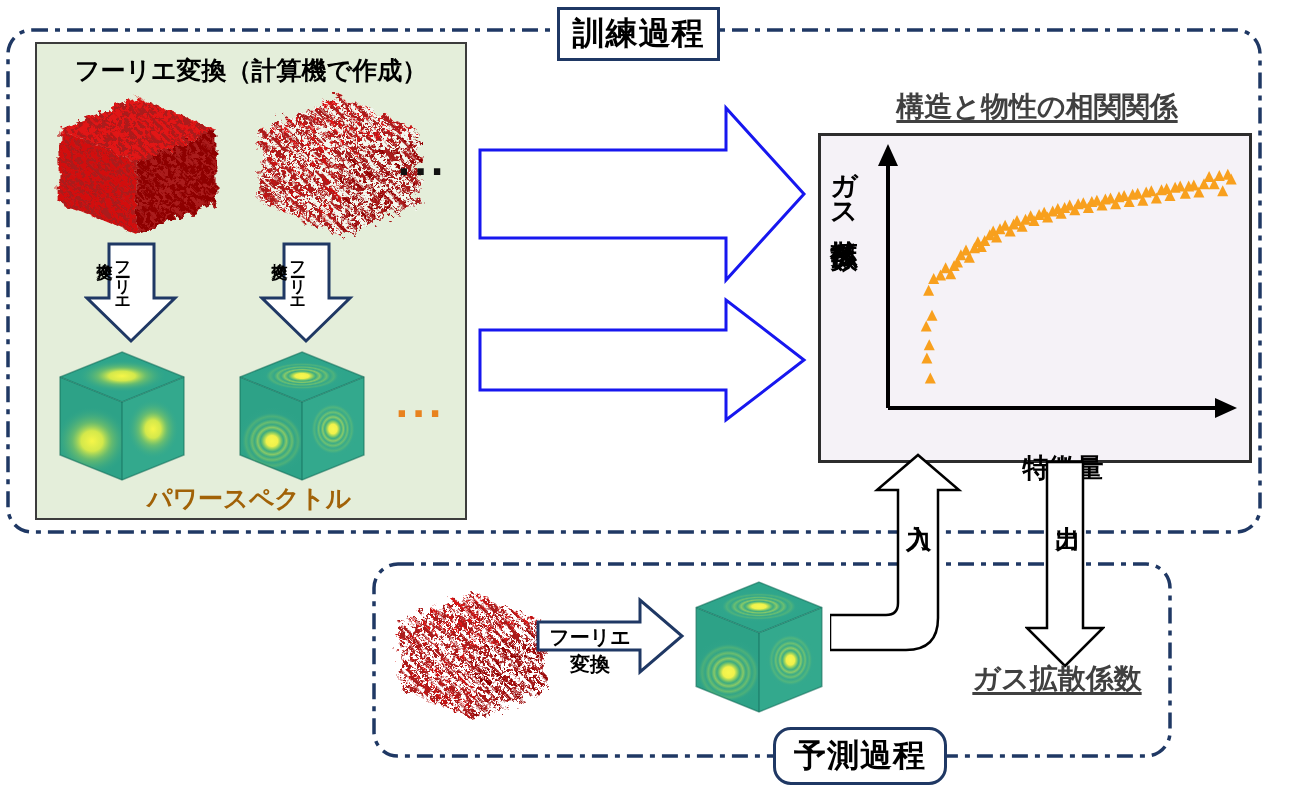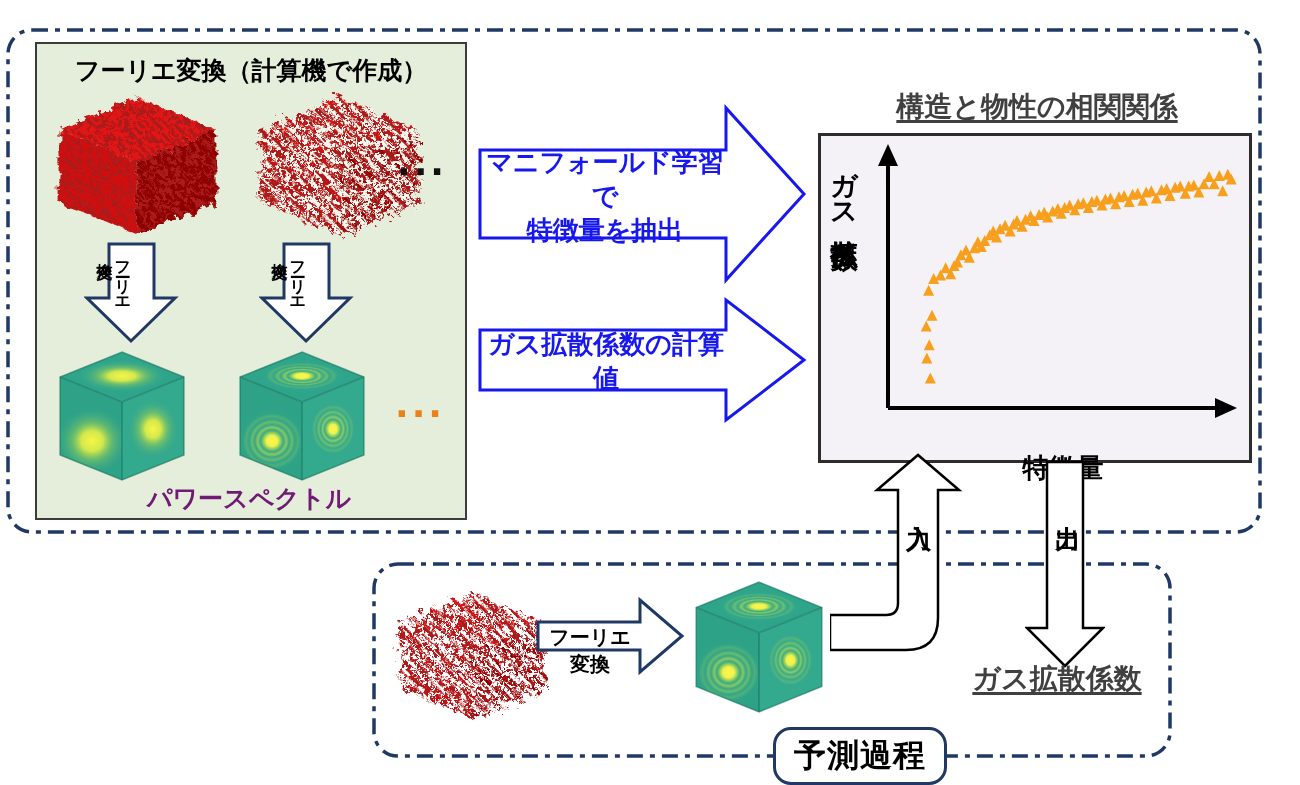--- a/index.html
+++ b/index.html
@@ -11,21 +11,21 @@
             font-size:32px;font-weight:bold;letter-spacing:1px;}
   .panel{background:#e4eeda;border:2px solid #3c3c3c;}
   .panel-header{font-size:25px;font-weight:600;text-align:center;letter-spacing:0px;}
   .dots{font-size:36px;font-weight:900;letter-spacing:3px;line-height:10px;}
   .vtext{writing-mode:vertical-rl;text-orientation:upright;white-space:pre-line;line-height:1.15;}
   .arrowtext-blue{color:#1717ef;font-weight:bold;font-size:26px;text-align:center;line-height:1.3;white-space:pre-line;}
   .ftext{font-size:16px;font-weight:bold;color:#000;}
   .plotbox{background:#f5f2f7;border:3px solid #2d2d2d;}
   .red-ul{color:#404040;font-weight:bold;text-decoration:underline;text-decoration-thickness:2.5px;text-underline-offset:4px;}
   .axis-label{font-weight:bold;color:#000;}
-  .spectra-label{color:#701a75;font-weight:bold;font-size:25px;text-align:center;}
+  .spectra-label{color:#a16207;font-weight:bold;font-size:25px;text-align:center;}
   .io-label{font-size:25px;font-weight:bold;line-height:1.25;}
   .fr-label{font-size:20px;font-weight:700;}
 </style>
 </head>
 <body>
 
 <div class="stage">
 
   <svg class="abs" style="left:6px;top:28px;" width="1256" height="506">
     <rect x="2" y="2" width="1252" height="502" rx="24" fill="none" stroke="#1f3864" stroke-width="3.5" stroke-dasharray="16 7 5 7"></rect>
@@ -171,26 +171,23 @@
     <line x1="70" y1="56" x2="70" y2="134" stroke="rgba(15,95,80,0.45)" stroke-width="1.5"></line>
     <polygon points="70,6 132,31 132,109 70,134 8,109 8,31" fill="none" stroke="rgba(20,110,90,0.55)" stroke-width="1.5"></polygon>
   </svg>
     </div>
   <div class="abs dots" style="left:395px;top:400px;color:#e8821e;">...</div>
   <div class="abs spectra-label" style="left:35px;top:482px;width:428px;">パワースペクトル</div>
 
   <svg class="abs" style="left:478px;top:104px;" width="330" height="180">
     <polygon points="2,46 248,46 248,4 326,90 248,176 248,134 2,134" fill="#fff" stroke="#1717ef" stroke-width="3"></polygon>
   </svg>
-  <div class="abs arrowtext-blue" style="left:480px;top:146px;width:250px;">マニフォールド学習で
-特徴量を抽出</div>
   <svg class="abs" style="left:478px;top:296px;" width="330" height="128">
     <polygon points="2,34 248,34 248,4 326,64 248,124 248,94 2,94" fill="#fff" stroke="#1717ef" stroke-width="3"></polygon>
   </svg>
-  <div class="abs arrowtext-blue" style="left:480px;top:328px;width:252px;">ガス拡散係数の計算値</div>
 
   <div class="abs red-ul" style="left:862px;top:88px;width:350px;text-align:center;font-size:28px;">構造と物性の相関関係</div>
   <div class="abs plotbox" style="left:818px;top:133px;width:428px;height:324px;">
     <svg id="axes" class="abs" style="left:0;top:0;" width="428" height="324" viewBox="0 0 428 324">
       <line x1="67" y1="272" x2="67" y2="26" stroke="#000" stroke-width="4"></line>
       <polygon points="67,8 77,30 57,30" fill="#000"></polygon>
       <line x1="67" y1="272" x2="398" y2="272" stroke="#000" stroke-width="4"></line>
       <polygon points="416,272 394,262 394,282" fill="#000"></polygon>
       <g id="scatter">
           <polygon points="103.8,247.54 114.8,247.54 109.3,236.54" fill="#f8a01e"></polygon>
@@ -347,17 +344,20 @@
     <polygon points="70,56 132,31 132,109 70,134" fill="#33a98d"></polygon>
     <ellipse cx="70" cy="30" rx="44" ry="16" fill="url(#g3)" clip-path="url(#ct3)"></ellipse>
     <ellipse cx="40" cy="95" rx="36" ry="34" fill="url(#g3)" clip-path="url(#cl3)"></ellipse>
     <ellipse cx="101" cy="83" rx="26" ry="30" fill="url(#g3)" clip-path="url(#cr3)"></ellipse>
     <polyline points="8,31 70,56 132,31" fill="none" stroke="rgba(15,95,80,0.45)" stroke-width="1.5"></polyline>
     <line x1="70" y1="56" x2="70" y2="134" stroke="rgba(15,95,80,0.45)" stroke-width="1.5"></line>
     <polygon points="70,6 132,31 132,109 70,134 8,109 8,31" fill="none" stroke="rgba(20,110,90,0.55)" stroke-width="1.5"></polygon>
   </svg>
     </div>
 
+  <div class="abs titlebox" style="left:557px;top:7px;width:157px;height:48px;">
+    <span>訓練過程</span>
+  </div>
   <div class="abs titlebox" style="left:773px;top:727px;width:168px;height:52px;border-radius:18px;">
     <span>予測過程</span>
   </div>
 
 </div>
 
 </body></html>

